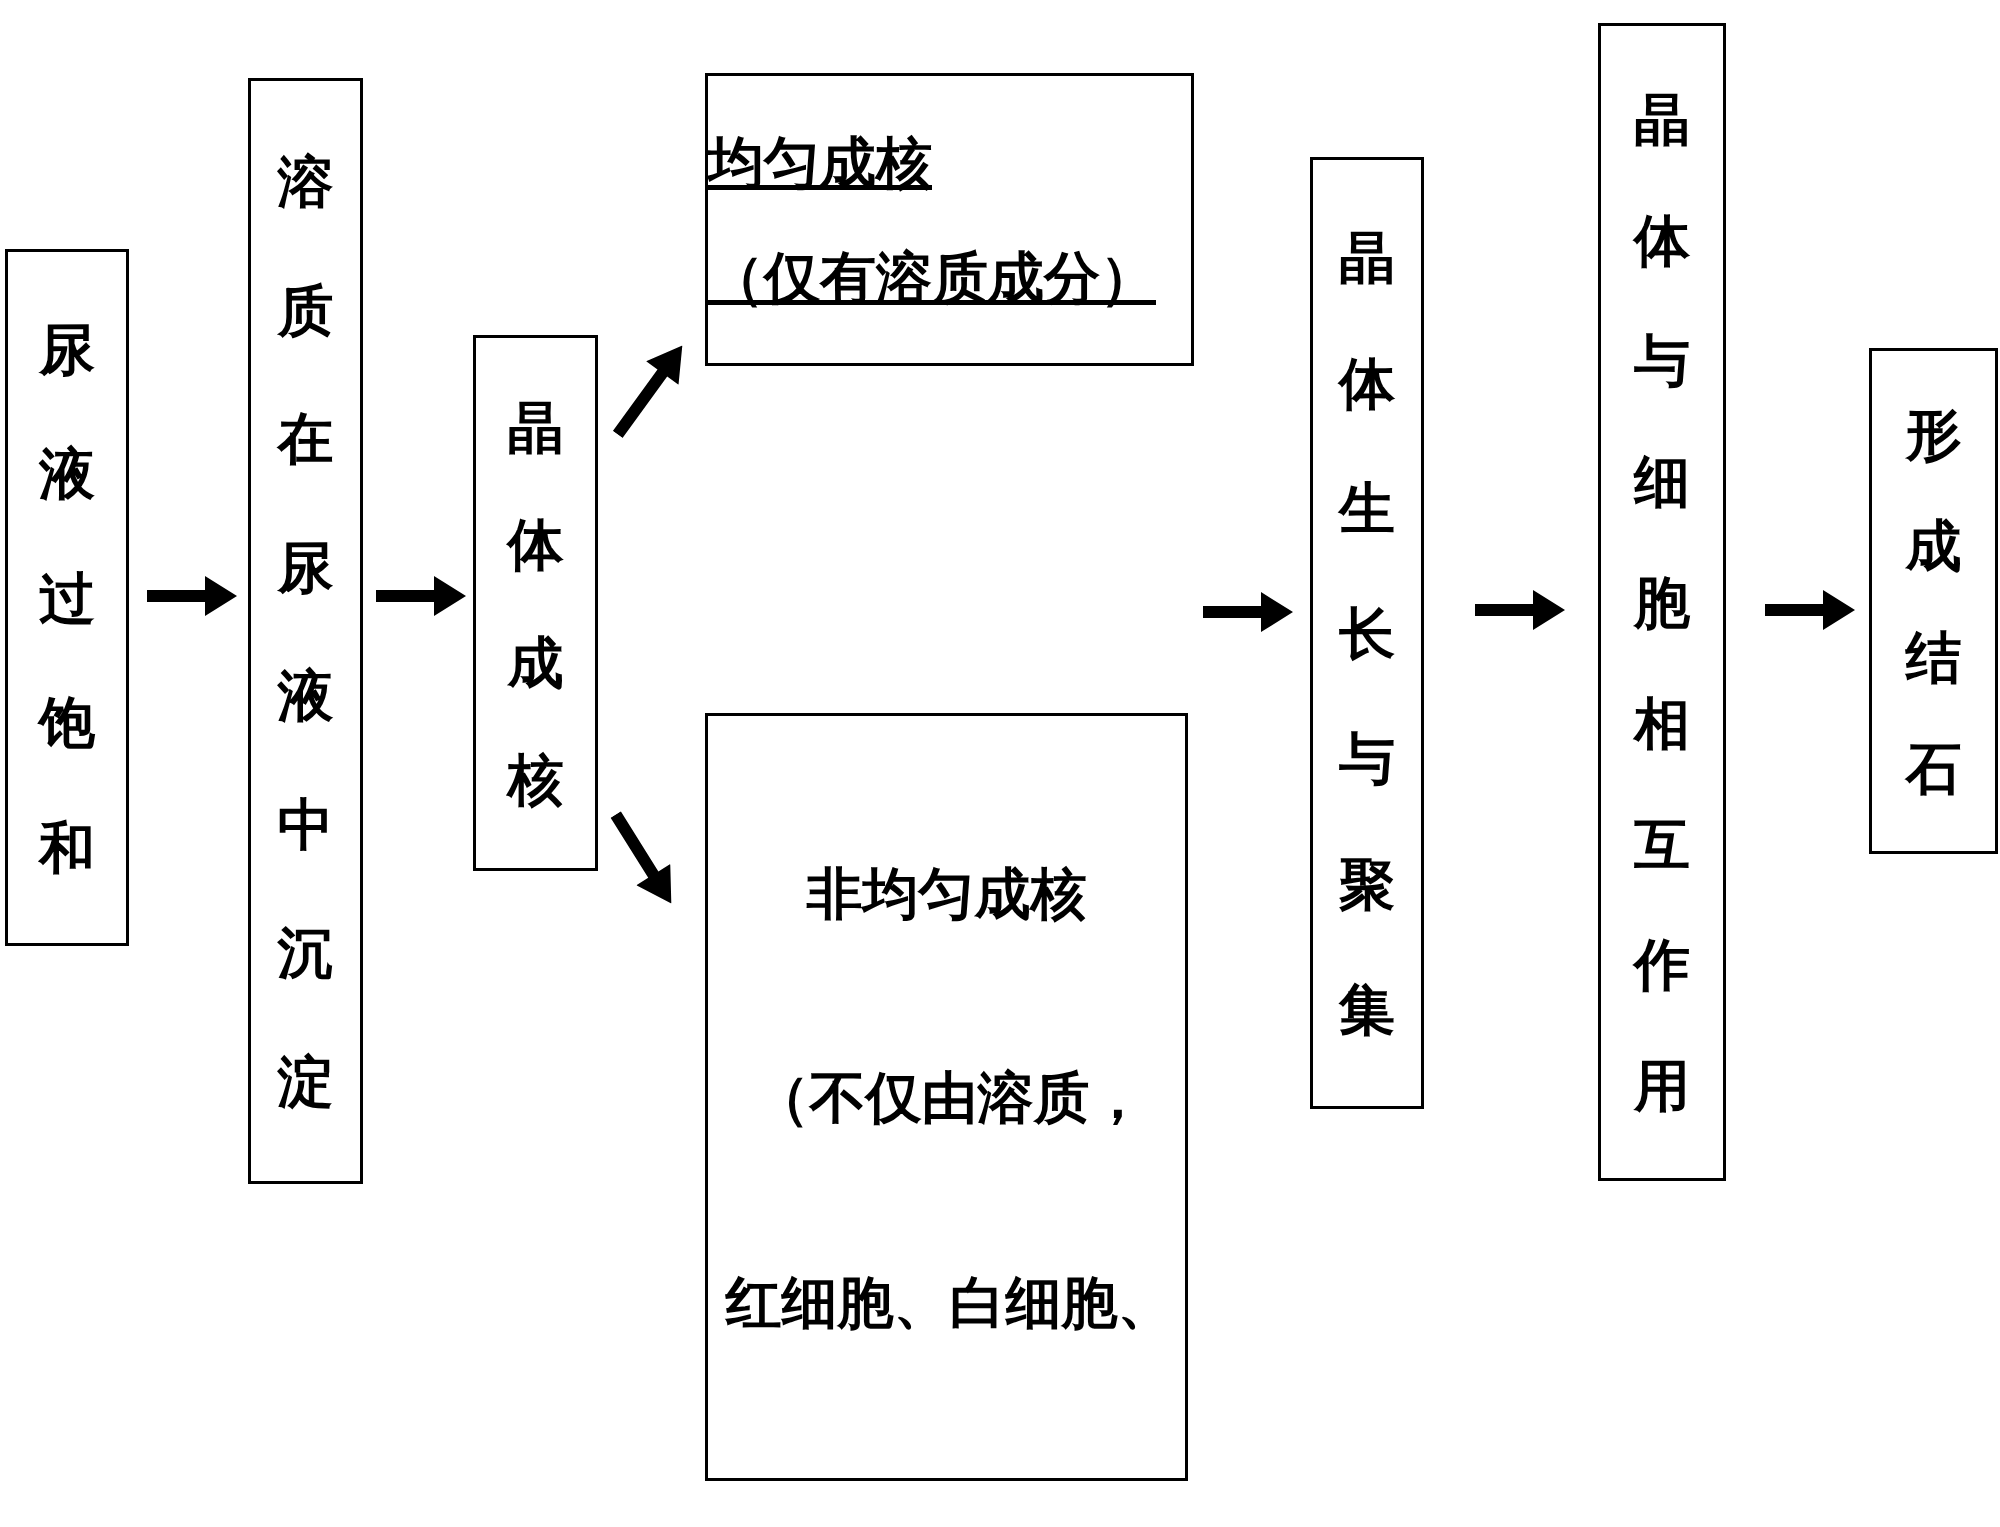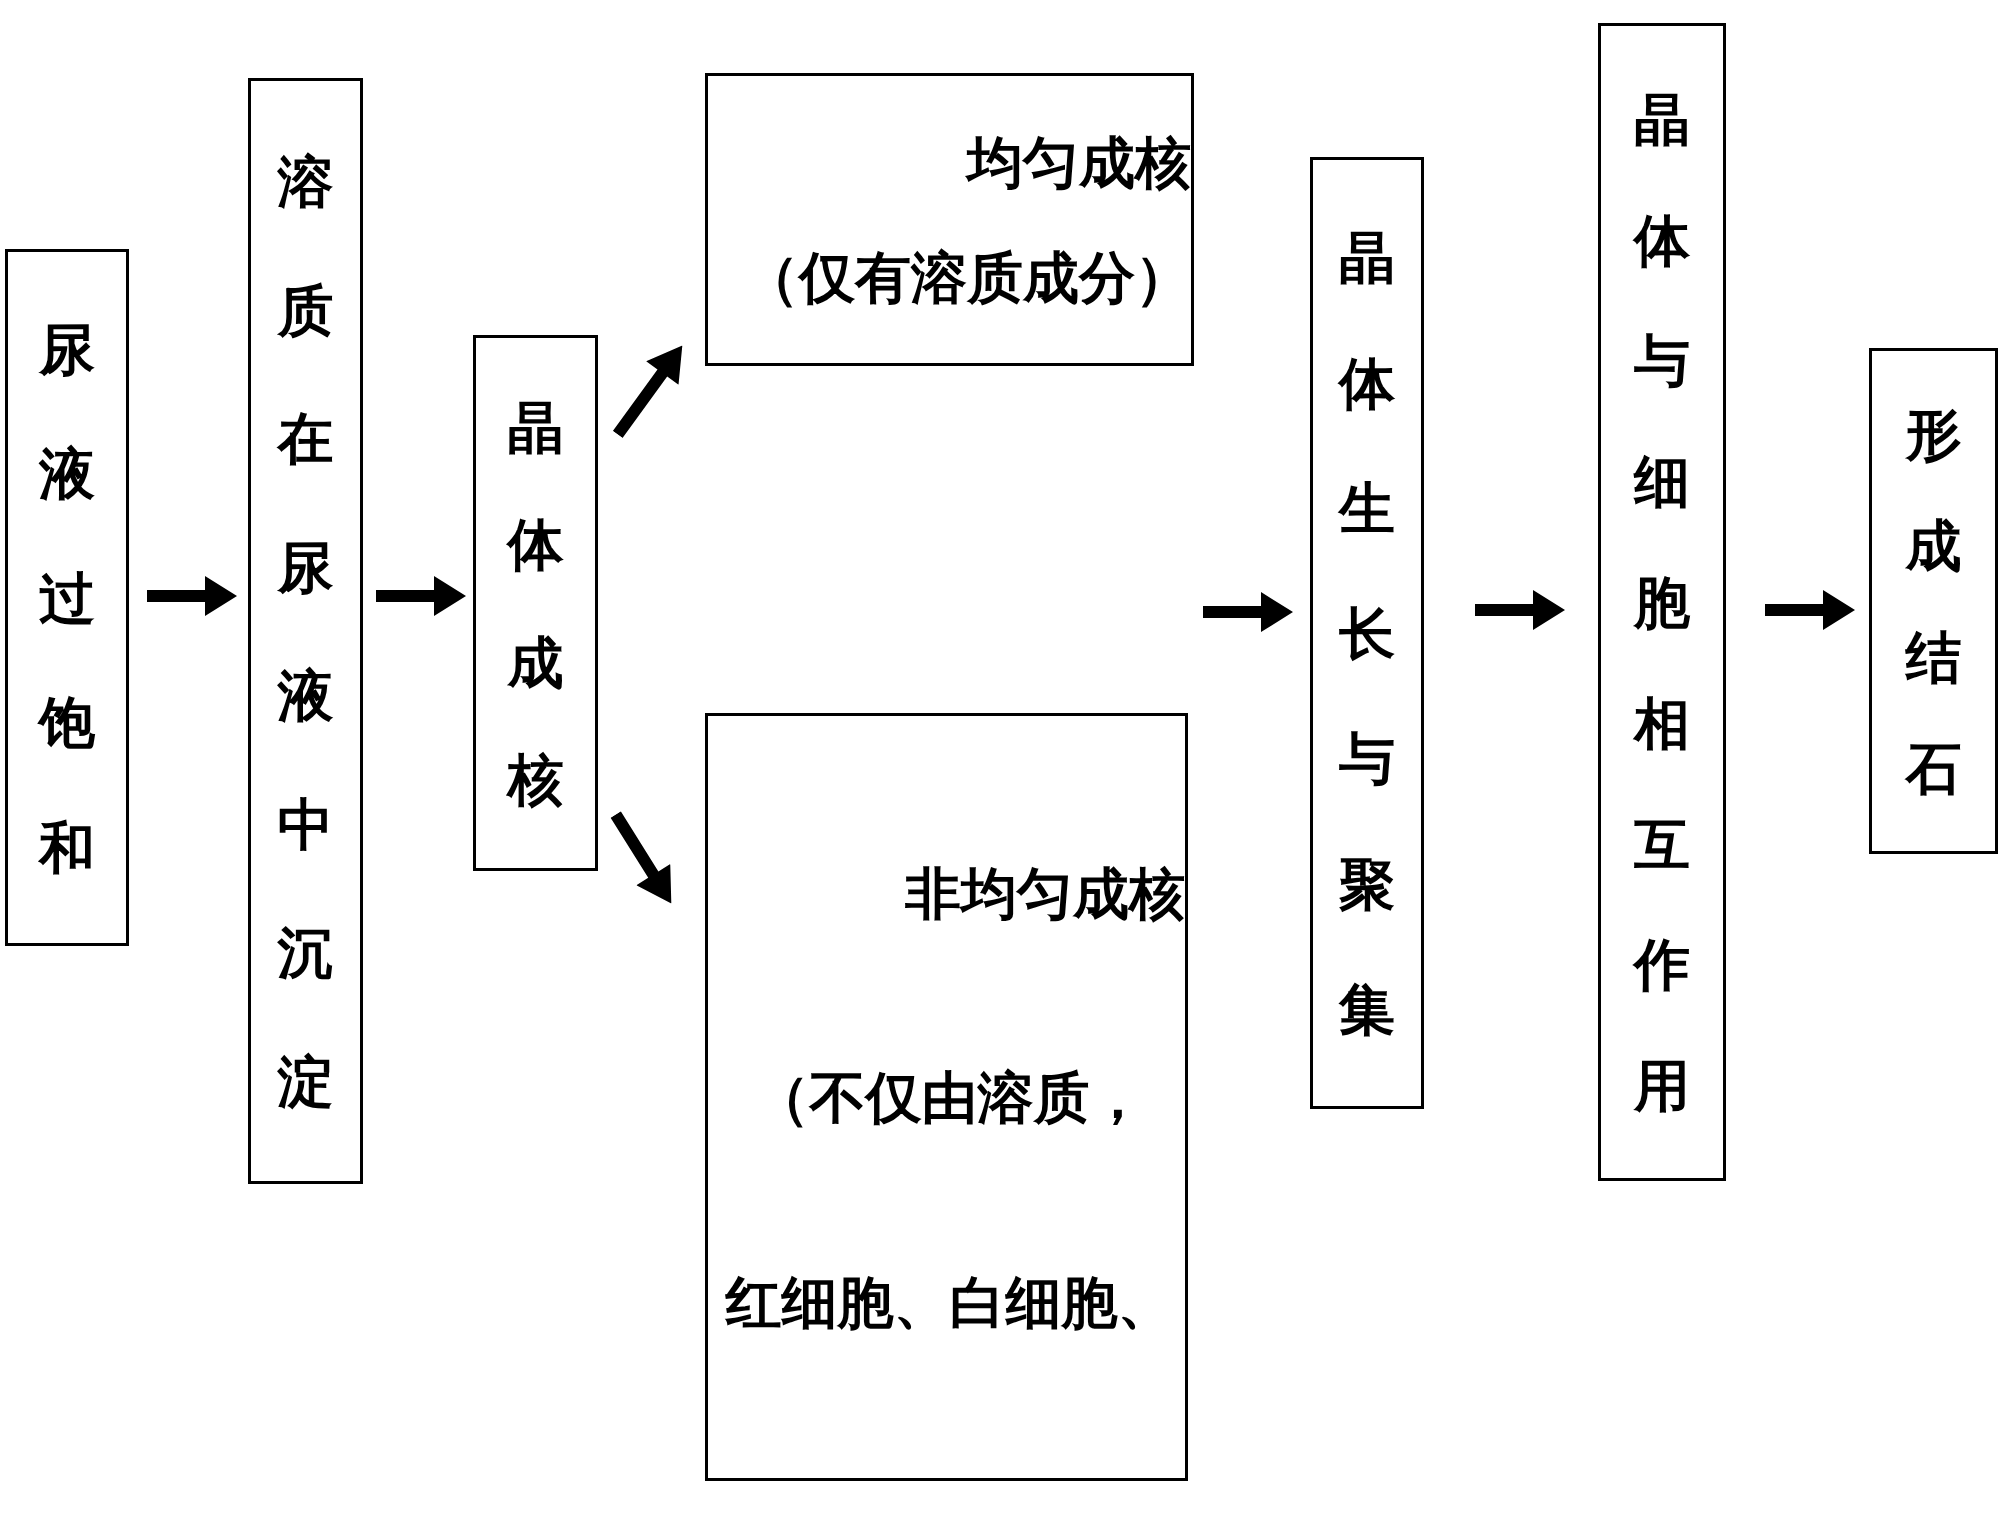--- a/index.html
+++ b/index.html
@@ -27,23 +27,23 @@
     align-items: center;
     justify-content: space-evenly;
   }
   .vchar { display: block; line-height: 1; }
   .pbox {
     display: flex;
     flex-direction: column;
     justify-content: space-evenly;
   }
   .pline { line-height: 1; white-space: nowrap; }
-  .pbox.center .pline { text-align: right; }
+  .pbox.center .pline { text-align: left; text-decoration: underline; }
   .pbox.hetero .pline { text-align: center; padding-left: 6px; }
-  .pbox.hetero .pline:first-child { text-align: right; padding-left: 0; }
+  .pbox.hetero .pline:first-child { text-align: center; padding-left: 0; }
   .arrow { position: absolute; }
   .arrow polygon { fill: #000000; }
 </style>
 </head>
 <body>
 
 <div class="stage">
 
   <div class="node vbox" style="left:5px; top:249px; width:124px; height:697px;">
       <span class="vchar">尿</span>

